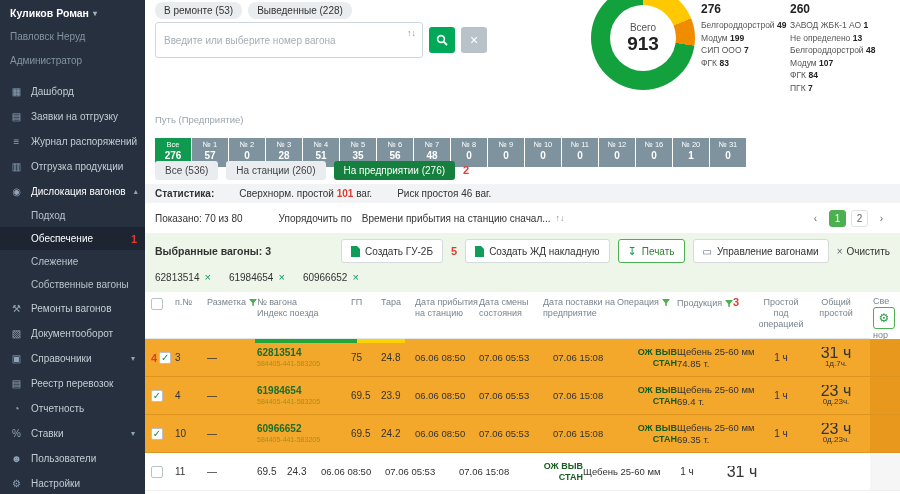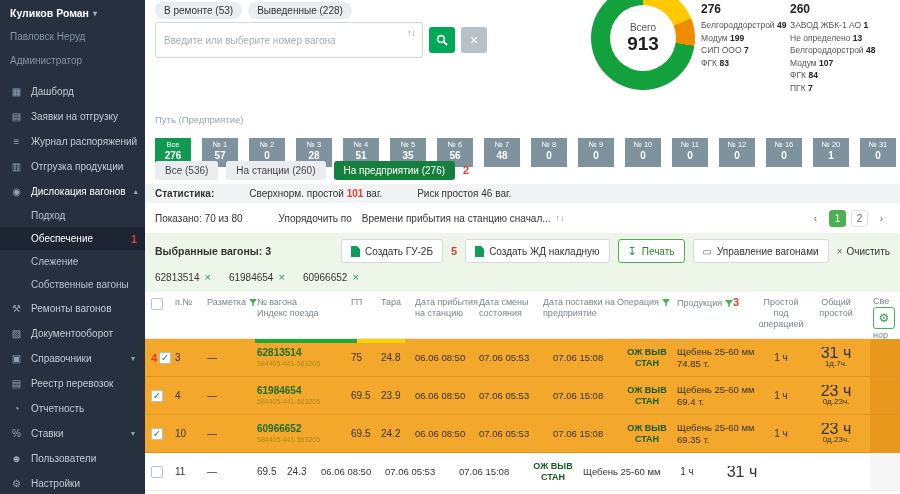--- a/index.html
+++ b/index.html
@@ -36,31 +36,31 @@
   .donut .hole{position:absolute;left:19px;top:19px;width:66px;height:66px;background:#fff;border-radius:50%;display:flex;flex-direction:column;align-items:center;justify-content:center}
   .hole .t{font-size:10px;color:#555}
   .hole .v{font-size:19px;font-weight:bold;color:#222}
   .legend{position:absolute;top:2px;display:flex;flex-direction:column}
   .legend .hdr{font-size:12px;font-weight:bold;color:#222;margin-bottom:3px}
   .litem{font-size:8.5px;color:#555;line-height:12.5px;white-space:nowrap}
   .litem b{color:#222}
   
   .path{padding:2px 0 0 10px;height:44px;flex:none}
   .path-title{font-size:9.5px;color:#9aa4ad;margin-bottom:13px}
-  .pcells{display:flex;gap:11px}
+  .pcells{display:flex;gap:1px}
   .pcell{width:36px;height:29px;background:#7e939e;color:#fff;text-align:center;cursor:pointer;padding-top:2px;flex:none}
   .pcell.active{background:#109a50}
   .pcell .pl{font-size:7.5px;line-height:9px}
   .pcell .pv{font-size:10px;font-weight:bold;line-height:13px}
   
   .tabsrow{display:flex;align-items:center;gap:8px;padding-left:10px;height:28px;flex:none}
   .tab{background:#e9edf0;border-radius:3px;padding:4px 10px;font-size:10px;color:#444;cursor:pointer;white-space:nowrap}
   .tab.active{background:#15803d;color:#fff}
   
-  .statsbar{height:19px;background:#f1f3f4;display:flex;align-items:center;gap:35px;padding-left:10px;font-size:10px;flex:none}
+  .statsbar{height:19px;background:#f1f3f4;display:flex;align-items:center;gap:25px;padding-left:10px;font-size:10px;flex:none}
   .sb-label{font-weight:bold}
   .red{color:#e03c31;font-weight:bold}
   
   .controls{height:30px;display:flex;align-items:center;padding:0 10px;font-size:10px;flex:none}
   .order-label{margin-left:36px}
   .order-select{display:flex;align-items:center;gap:5px;margin-left:10px;cursor:pointer}
   .order-select .arr{color:#8a949c;font-size:9px}
   .pager{margin-left:auto;display:flex;align-items:center;gap:5px}
   .pg{min-width:17px;height:17px;display:flex;align-items:center;justify-content:center;border-radius:3px;font-size:10px;color:#666;cursor:pointer;border:1px solid transparent;padding:0 3px}
   .pg.num{border-color:#dfe3e6;background:#fff}
@@ -97,21 +97,21 @@
   .c-st{width:64px}
   .c-op{width:60px}
   .c-prod{width:78px}
   .c-idle{width:52px;text-align:center}
   .c-tot{width:58px;text-align:center}
   .cb{width:12px;height:12px;background:#fff;border:1px solid #b9c2c9;border-radius:2px;display:flex;align-items:center;justify-content:center;font-size:10px;color:#1e8e3e;cursor:pointer;flex:none}
   .cb.checked::after{content:"✓"}
   .thead .c-cb{align-items:flex-start;padding-top:6px}
   .wnum{color:#1b6e2d;font-weight:bold;font-size:10px;line-height:12px}
   .windex{color:#a98e1c;font-size:7px;line-height:9px}
-  .opx{color:#145c1e;font-weight:bold;font-size:9px;line-height:11px;text-align:center}
+  .opx{color:#145c1e;font-weight:bold;font-size:9px;line-height:11px;text-align:right}
   .prod1{font-size:9.5px;line-height:12px}
   .prod2{font-size:9.5px;line-height:11px}
   .tot1{font-size:16px;line-height:12px}
   .tot2{font-size:8px;line-height:10px}
   .dt{font-size:9.5px}
   .funnel{margin-left:3px;vertical-align:middle}
   .pin-hdr{position:absolute;right:0;top:0;width:30px;height:47px;background:#fff;font-size:9px;color:#79848f;padding:4px 0 0 3px}
   .gearbox{width:22px;height:22px;border:1px solid #4caf50;border-radius:3px;background:#fff;display:flex;align-items:center;justify-content:center;color:#2e9e47;font-size:12px;margin:1px 0;cursor:pointer}
   .pin-cell{position:absolute;right:0;top:0;width:30px;height:100%}
   .trow.sel .pin-cell{background:#e8981c}

